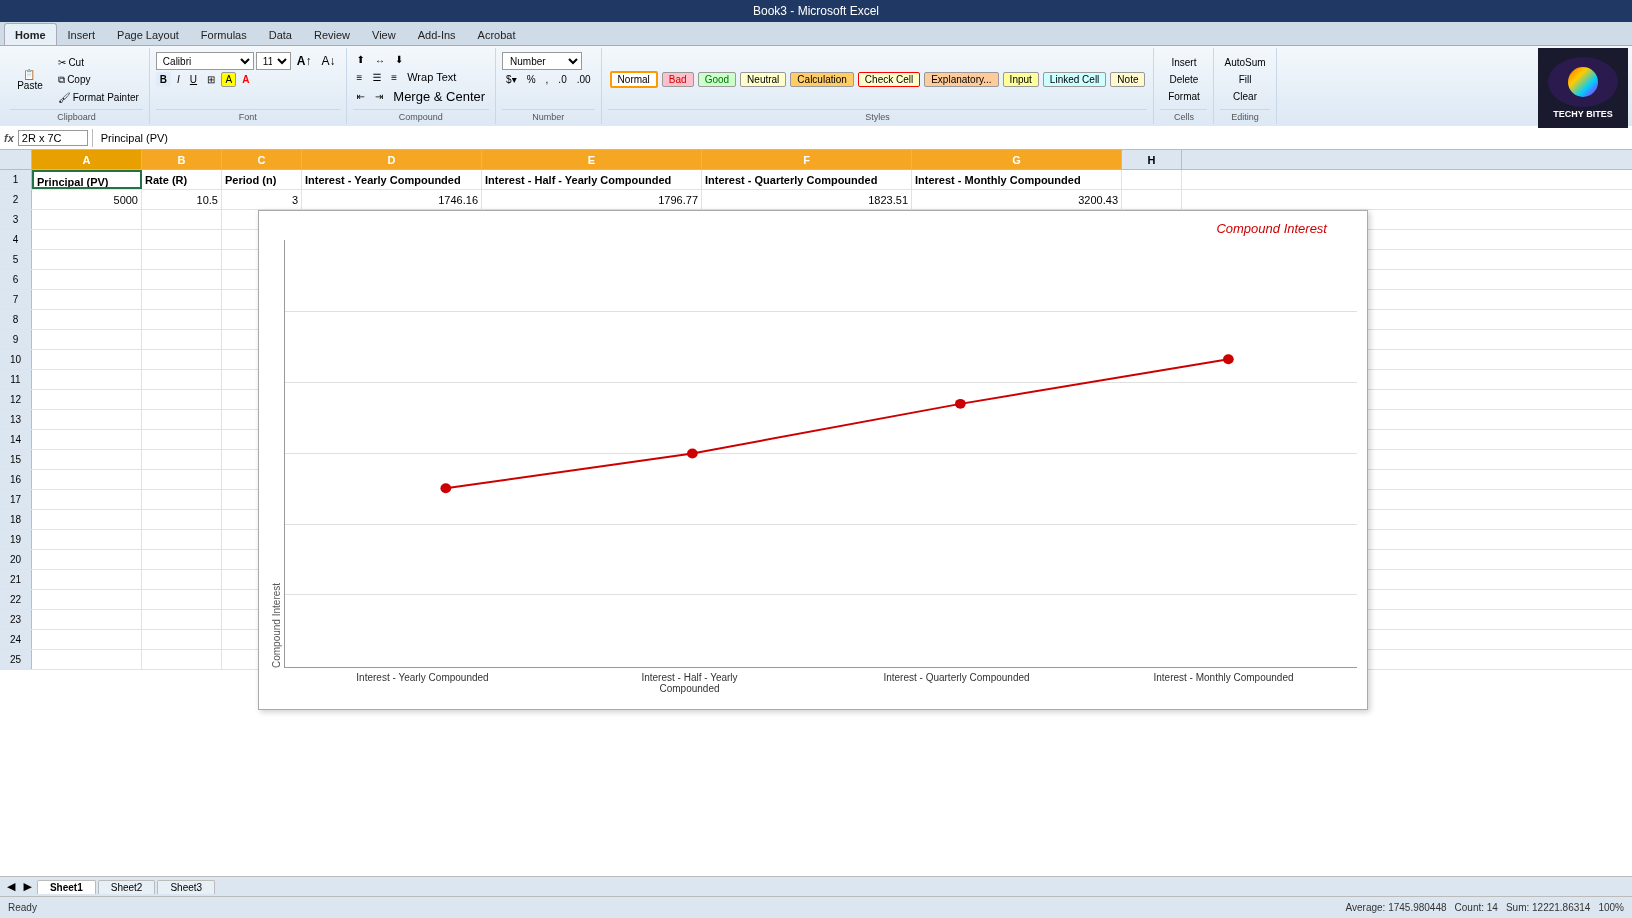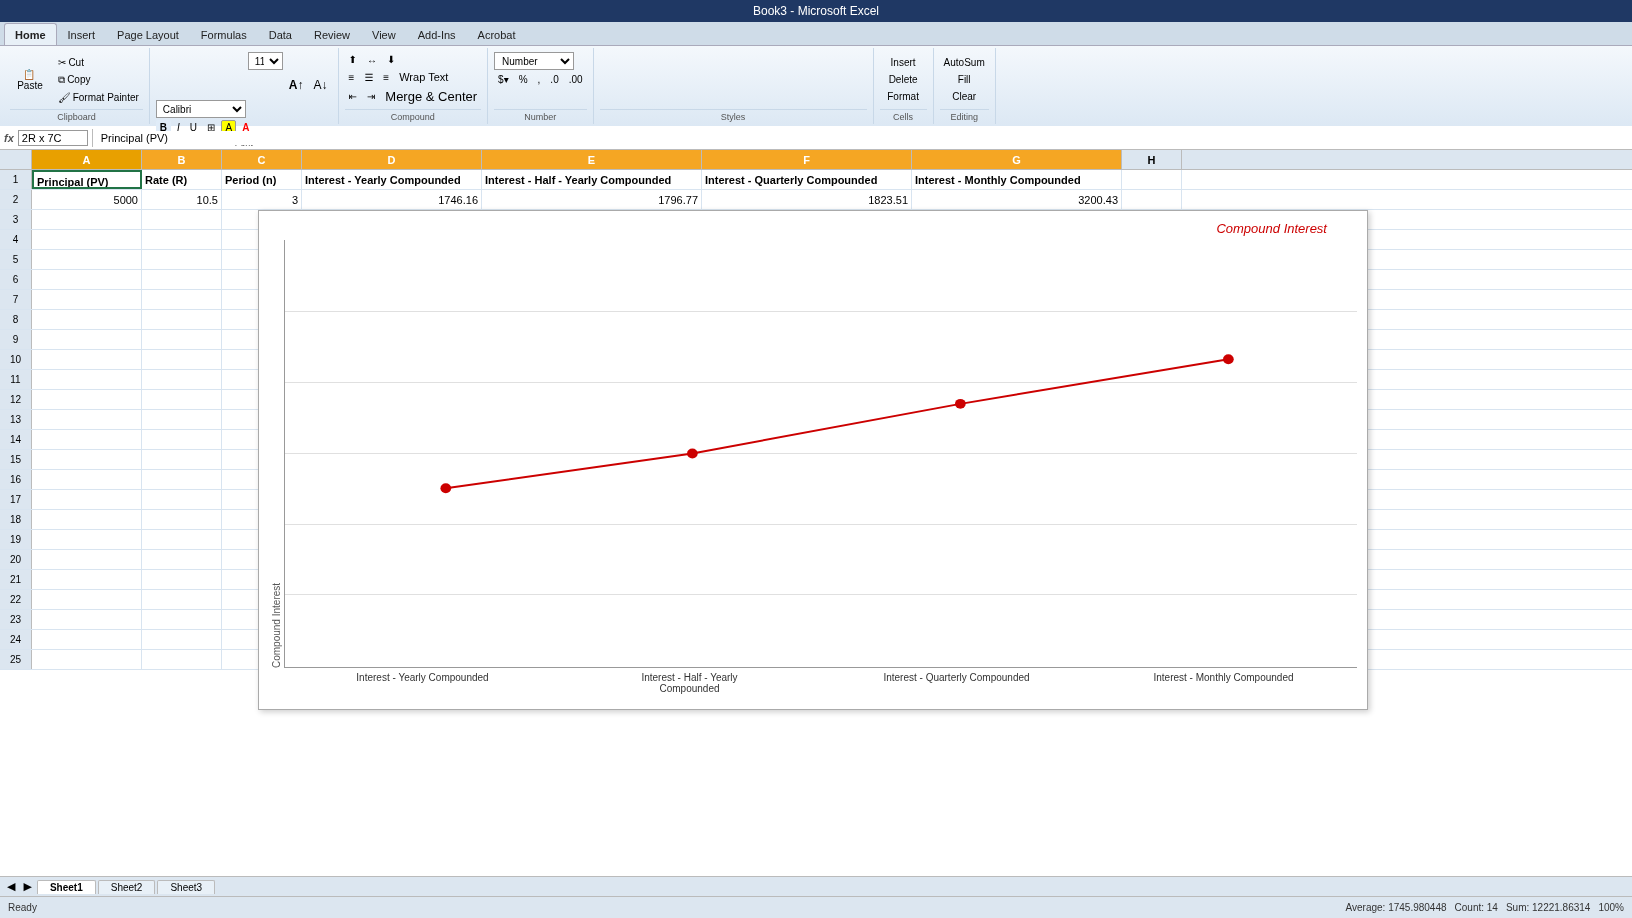--- a/index.html
+++ b/index.html
@@ -413,23 +413,22 @@
       font-size: 10px;
       width: 80px;
       height: 18px;
     }
 
     .font-select {
       border: 1px solid #999;
       background: #fff;
       padding: 1px 2px;
       font-size: 10px;
-      width: 90px;
+      width: 98px;
       height: 18px;
-      margin-top: 48px;
     }
     .font-size-select {
       border: 1px solid #999;
       background: #fff;
       padding: 1px 2px;
       font-size: 10px;
       width: 35px;
       height: 18px;
     }
 
@@ -543,20 +542,32 @@
         <div class="ribbon-btn-small">%</div>
         <div class="ribbon-btn-small">,</div>
         <div class="ribbon-btn-small">.0</div>
         <div class="ribbon-btn-small">.00</div>
       </div>
     </div>
     <div class="ribbon-group-label">Number</div>
   </div>
 
   <div class="ribbon-group" style="min-width:280px;">
+    <div class="styles-section">
+      <div class="style-box style-normal">Normal</div>
+      <div class="style-box style-bad">Bad</div>
+      <div class="style-box style-good">Good</div>
+      <div class="style-box style-neutral">Neutral</div>
+      <div class="style-box style-calculation">Calculation</div>
+      <div class="style-box style-check">Check Cell</div>
+      <div class="style-box style-explanatory">Explanatory...</div>
+      <div class="style-box style-input">Input</div>
+      <div class="style-box style-linked">Linked Cell</div>
+      <div class="style-box" style="background:#fffacd;">Note</div>
+    </div>
     <div class="ribbon-group-label">Styles</div>
   </div>
 
   <div class="ribbon-group">
     <div class="ribbon-buttons" style="flex-direction:column;gap:2px;">
       <div class="ribbon-btn-small">Insert</div>
       <div class="ribbon-btn-small">Delete</div>
       <div class="ribbon-btn-small">Format</div>
     </div>
     <div class="ribbon-group-label">Cells</div>
@@ -564,20 +575,28 @@
 
   <div class="ribbon-group">
     <div class="ribbon-buttons" style="flex-direction:column;gap:2px;">
       <div class="ribbon-btn-small">AutoSum</div>
       <div class="ribbon-btn-small">Fill</div>
       <div class="ribbon-btn-small">Clear</div>
     </div>
     <div class="ribbon-group-label">Editing</div>
   </div>
 
+  <div id="logo-area" style="position:relative;margin-left:auto;">
+    <div style="width:70px;height:50px;background:#2a1a4e;border-radius:50%;display:flex;align-items:center;justify-content:center;overflow:hidden;">
+      <div style="position:relative;">
+        <div style="width:30px;height:30px;border-radius:50%;background:linear-gradient(135deg,#ff6600,#ffcc00,#00ccff,#cc00ff);"></div>
+      </div>
+    </div>
+    <span style="font-size:9px;color:#fff;margin-top:2px;">TECHY BITES</span>
+  </div>
 </div>
 
 <div id="formula-bar">
   <span style="font-style:italic;font-weight:bold;color:#555;">fx</span>
   <input type="text" id="cell-ref" class="cell-ref-input" value="2R x 7C" style="width: 70px; border: 1px solid rgb(153, 153, 153); padding: 1px 3px; font-size: 11px;">
   <div style="width:1px;background:#bbb;height:18px;"></div>
   <input type="text" id="formula-input" style="flex: 1 1 0%; border: none; outline: none; font-size: 11px; padding: 1px 4px;" value="Principal (PV)">
 </div>
 
 <div id="spreadsheet">

